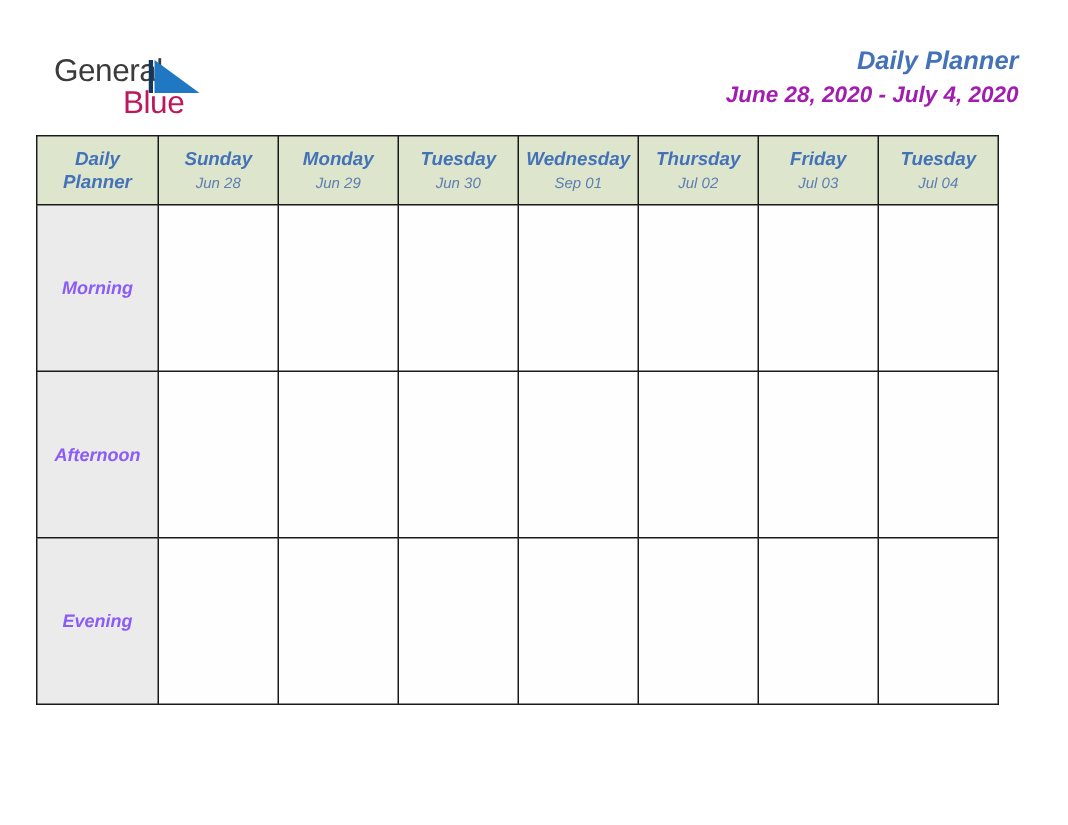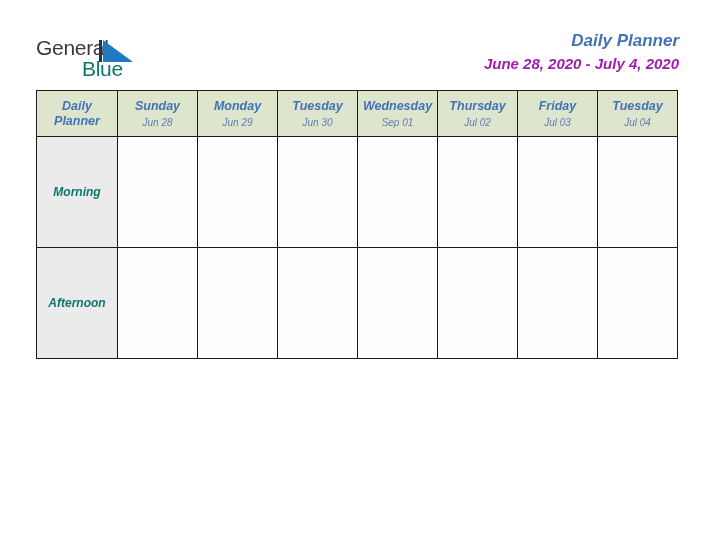--- a/index.html
+++ b/index.html
@@ -40,21 +40,21 @@
     color: #3b3b3b;
     font-family: "Liberation Sans", sans-serif;
     line-height: 24px;
   }
   #brand-logo .logo-blue {
     position: absolute;
     left: 46px;
     top: 21px;
     font-size: 21px;
     letter-spacing: -0.3px;
-    color: #0f766e;
+    color: #be185d;
     font-family: "Liberation Sans", sans-serif;
     line-height: 24px;
   }
   #brand-logo .logo-mark {
     position: absolute;
     left: 63px;
     top: 4px;
     width: 34px;
     height: 22px;
   }
@@ -79,21 +79,21 @@
     font-weight: bold;
     color: #a21caf;
     line-height: 21px;
     white-space: nowrap;
     margin-top: 1px;
   }
 
   
   #planner-table {
     position: absolute;
-    left: 36px;
+    left: 24px;
     top: 90px;
     width: 641px;
     border-collapse: collapse;
     table-layout: fixed;
   }
   #planner-table td, #planner-table th {
     border: 1px solid #1a1a1a;
     padding: 0;
     margin: 0;
   }
@@ -134,21 +134,21 @@
     margin-top: 1px;
   }
 
   tbody td.row-label {
     background: #ebebeb;
     text-align: center;
     vertical-align: middle;
     font-size: 12px;
     font-style: italic;
     font-weight: bold;
-    color: #0f766e;
+    color: #8b5cf6;
   }
   tbody td.slot-cell {
     background: #fefefe;
     height: 110px;
   }
 </style>
 </head>
 <body>
 
 <div id="header-bar">
@@ -232,14 +232,24 @@
     <tr>
       <td class="row-label">Afternoon</td>
       <td class="slot-cell"></td>
       <td class="slot-cell"></td>
       <td class="slot-cell"></td>
       <td class="slot-cell"></td>
       <td class="slot-cell"></td>
       <td class="slot-cell"></td>
       <td class="slot-cell"></td>
     </tr>
+    <tr>
+      <td class="row-label">Evening</td>
+      <td class="slot-cell"></td>
+      <td class="slot-cell"></td>
+      <td class="slot-cell"></td>
+      <td class="slot-cell"></td>
+      <td class="slot-cell"></td>
+      <td class="slot-cell"></td>
+      <td class="slot-cell"></td>
+    </tr>
   </tbody>
 </table>
 
 </body></html>

